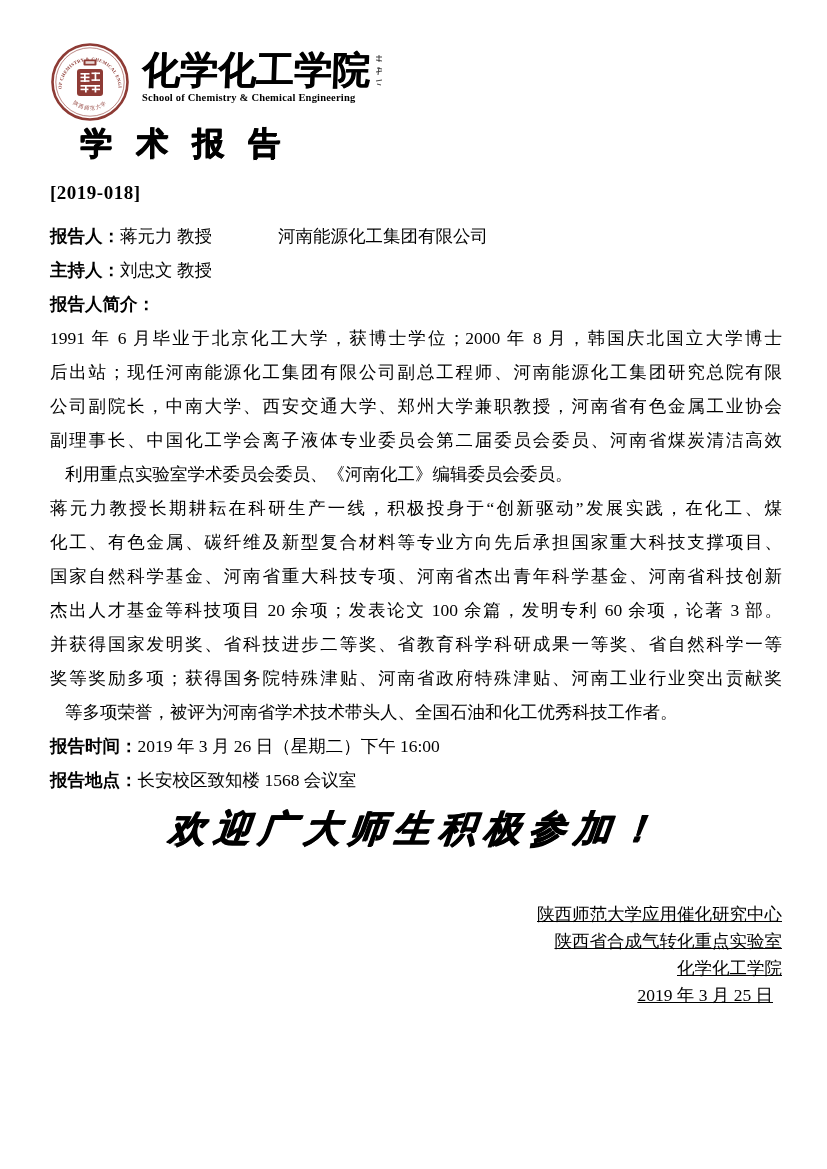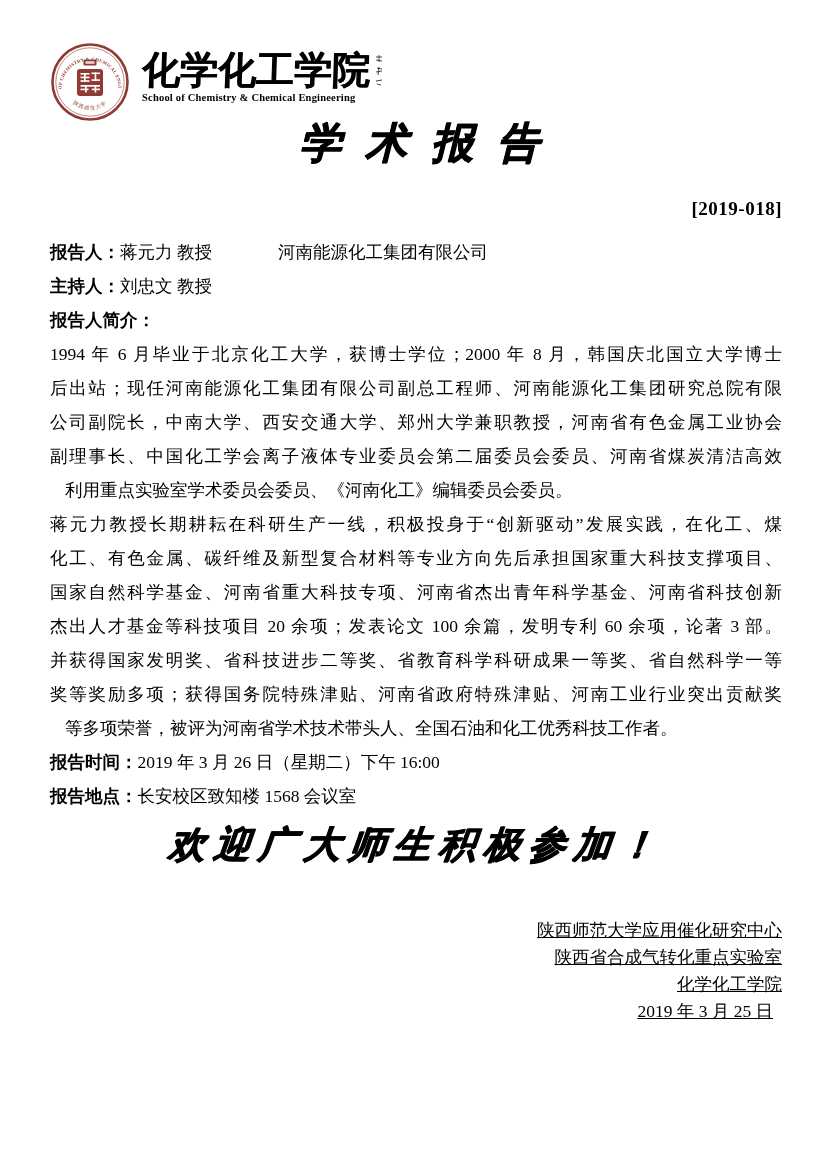--- a/index.html
+++ b/index.html
@@ -39,35 +39,33 @@
   .sig-mark {
     margin-left: 4px;
     margin-top: 12px;
     width: 10px;
     height: 34px;
     flex: 0 0 auto;
   }
 
   
   .report-title {
-    text-align: center;
-    font-size: 42px;
+    font-size: 32px;
     font-weight: bold;
-    font-style: italic;
     letter-spacing: 24px;
     line-height: 46px;
     margin-top: -4px;
     margin-left: 30px; 
     text-shadow: 1px 0 0 #000, 0 1px 0 #000;
   }
   .issue-no {
-    text-align: right;
+    text-align: left;
     font-size: 19px;
     font-weight: bold;
-    margin-top: 32px;
+    margin-top: 16px;
     letter-spacing: 0.5px;
   }
 
   
   .doc-body { margin-top: 15px; width: 732px; font-size: 17.5px; }
   .line { line-height: 34px; }
   .jl { text-align: justify; text-align-last: justify; }
   .ll { text-align: left; margin-left: 15px; }
   .lbl { font-weight: bold; }
   .aff { margin-left: 66px; }
@@ -157,21 +155,21 @@
     <div class="line">
       <span class="lbl">报告人：</span><span>蒋元力 教授</span><span class="aff">河南能源化工集团有限公司</span>
     </div>
     <div class="line">
       <span class="lbl">主持人：</span><span>刘忠文 教授</span>
     </div>
     <div class="line">
       <span class="lbl">报告人简介：</span>
     </div>
 
-    <div class="line jl">1994 年 6 月毕业于北京化工大学，获博士学位；2000 年 8 月，韩国庆北国立大学博士</div>
+    <div class="line jl">1991 年 6 月毕业于北京化工大学，获博士学位；2000 年 8 月，韩国庆北国立大学博士</div>
     <div class="line jl">后出站；现任河南能源化工集团有限公司副总工程师、河南能源化工集团研究总院有限</div>
     <div class="line jl">公司副院长，中南大学、西安交通大学、郑州大学兼职教授，河南省有色金属工业协会</div>
     <div class="line jl">副理事长、中国化工学会离子液体专业委员会第二届委员会委员、河南省煤炭清洁高效</div>
     <div class="line ll">利用重点实验室学术委员会委员、《河南化工》编辑委员会委员。</div>
     <div class="line jl">蒋元力教授长期耕耘在科研生产一线，积极投身于“创新驱动”发展实践，在化工、煤</div>
     <div class="line jl">化工、有色金属、碳纤维及新型复合材料等专业方向先后承担国家重大科技支撑项目、</div>
     <div class="line jl">国家自然科学基金、河南省重大科技专项、河南省杰出青年科学基金、河南省科技创新</div>
     <div class="line jl">杰出人才基金等科技项目 20 余项；发表论文 100 余篇，发明专利 60 余项，论著 3 部。</div>
     <div class="line jl">并获得国家发明奖、省科技进步二等奖、省教育科学科研成果一等奖、省自然科学一等</div>
     <div class="line jl">奖等奖励多项；获得国务院特殊津贴、河南省政府特殊津贴、河南工业行业突出贡献奖</div>

